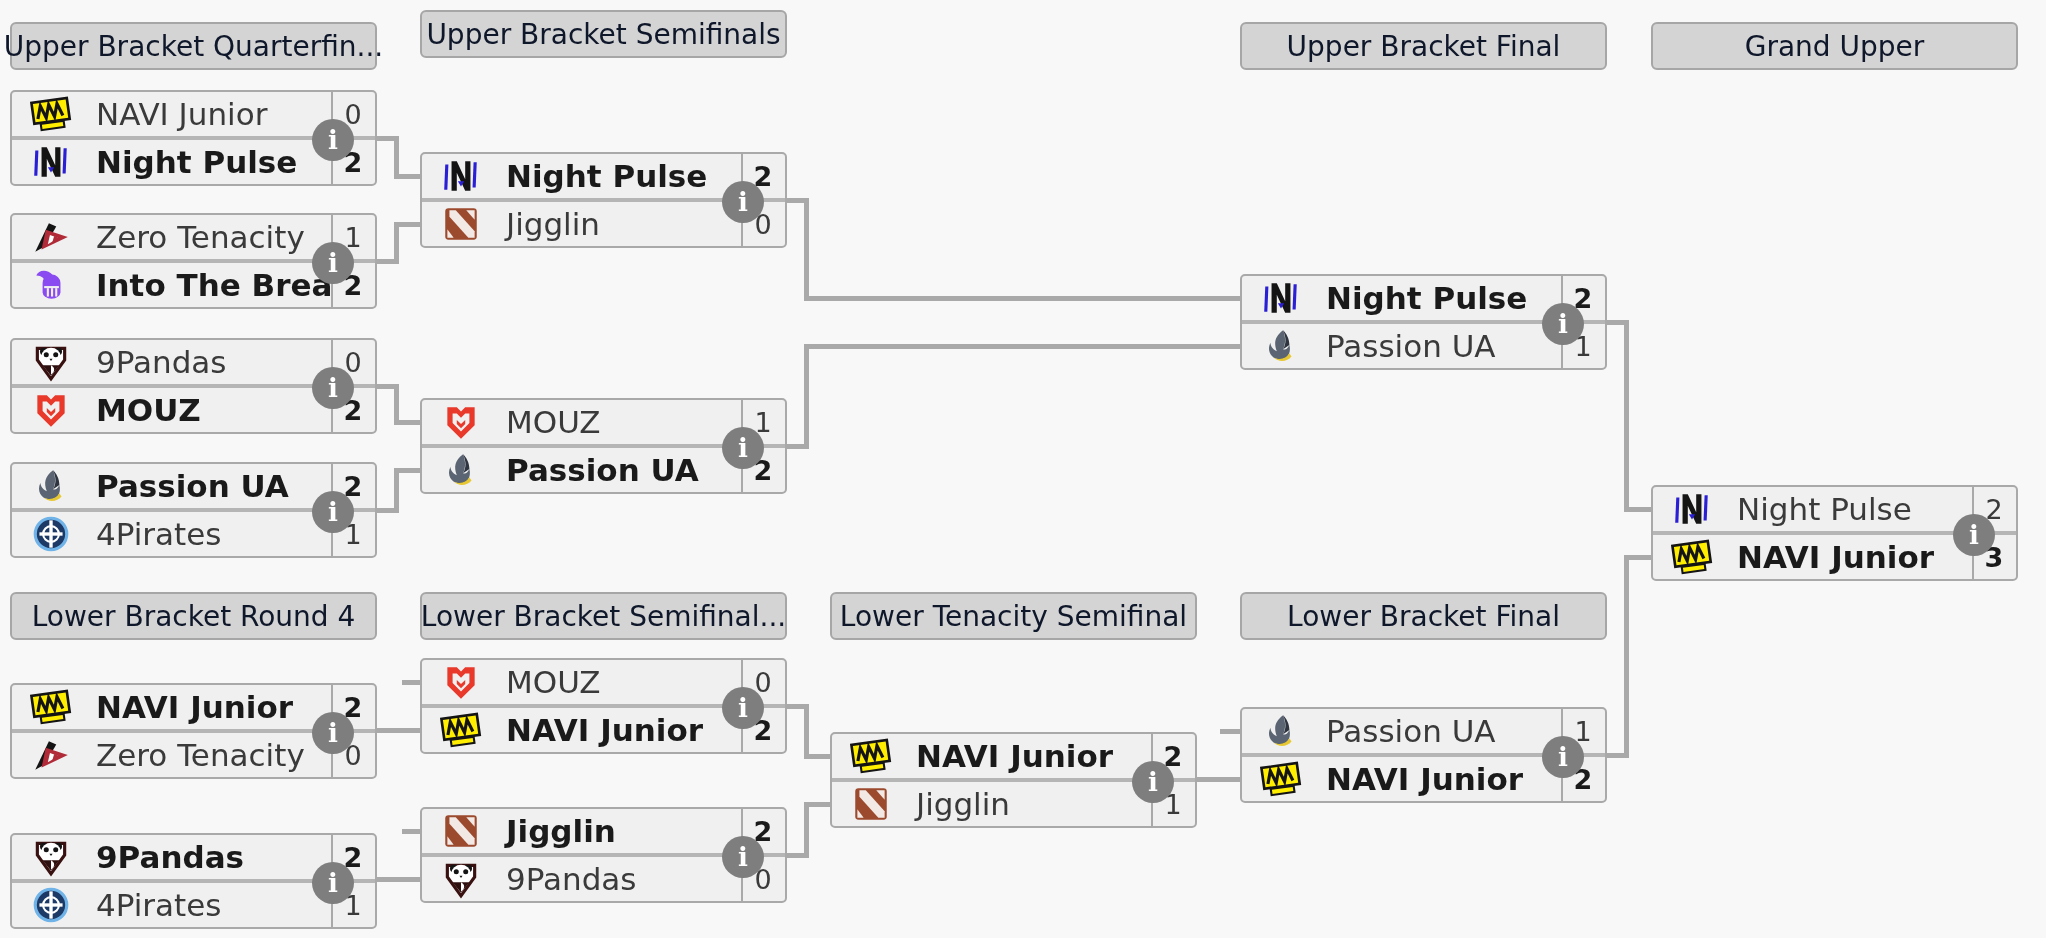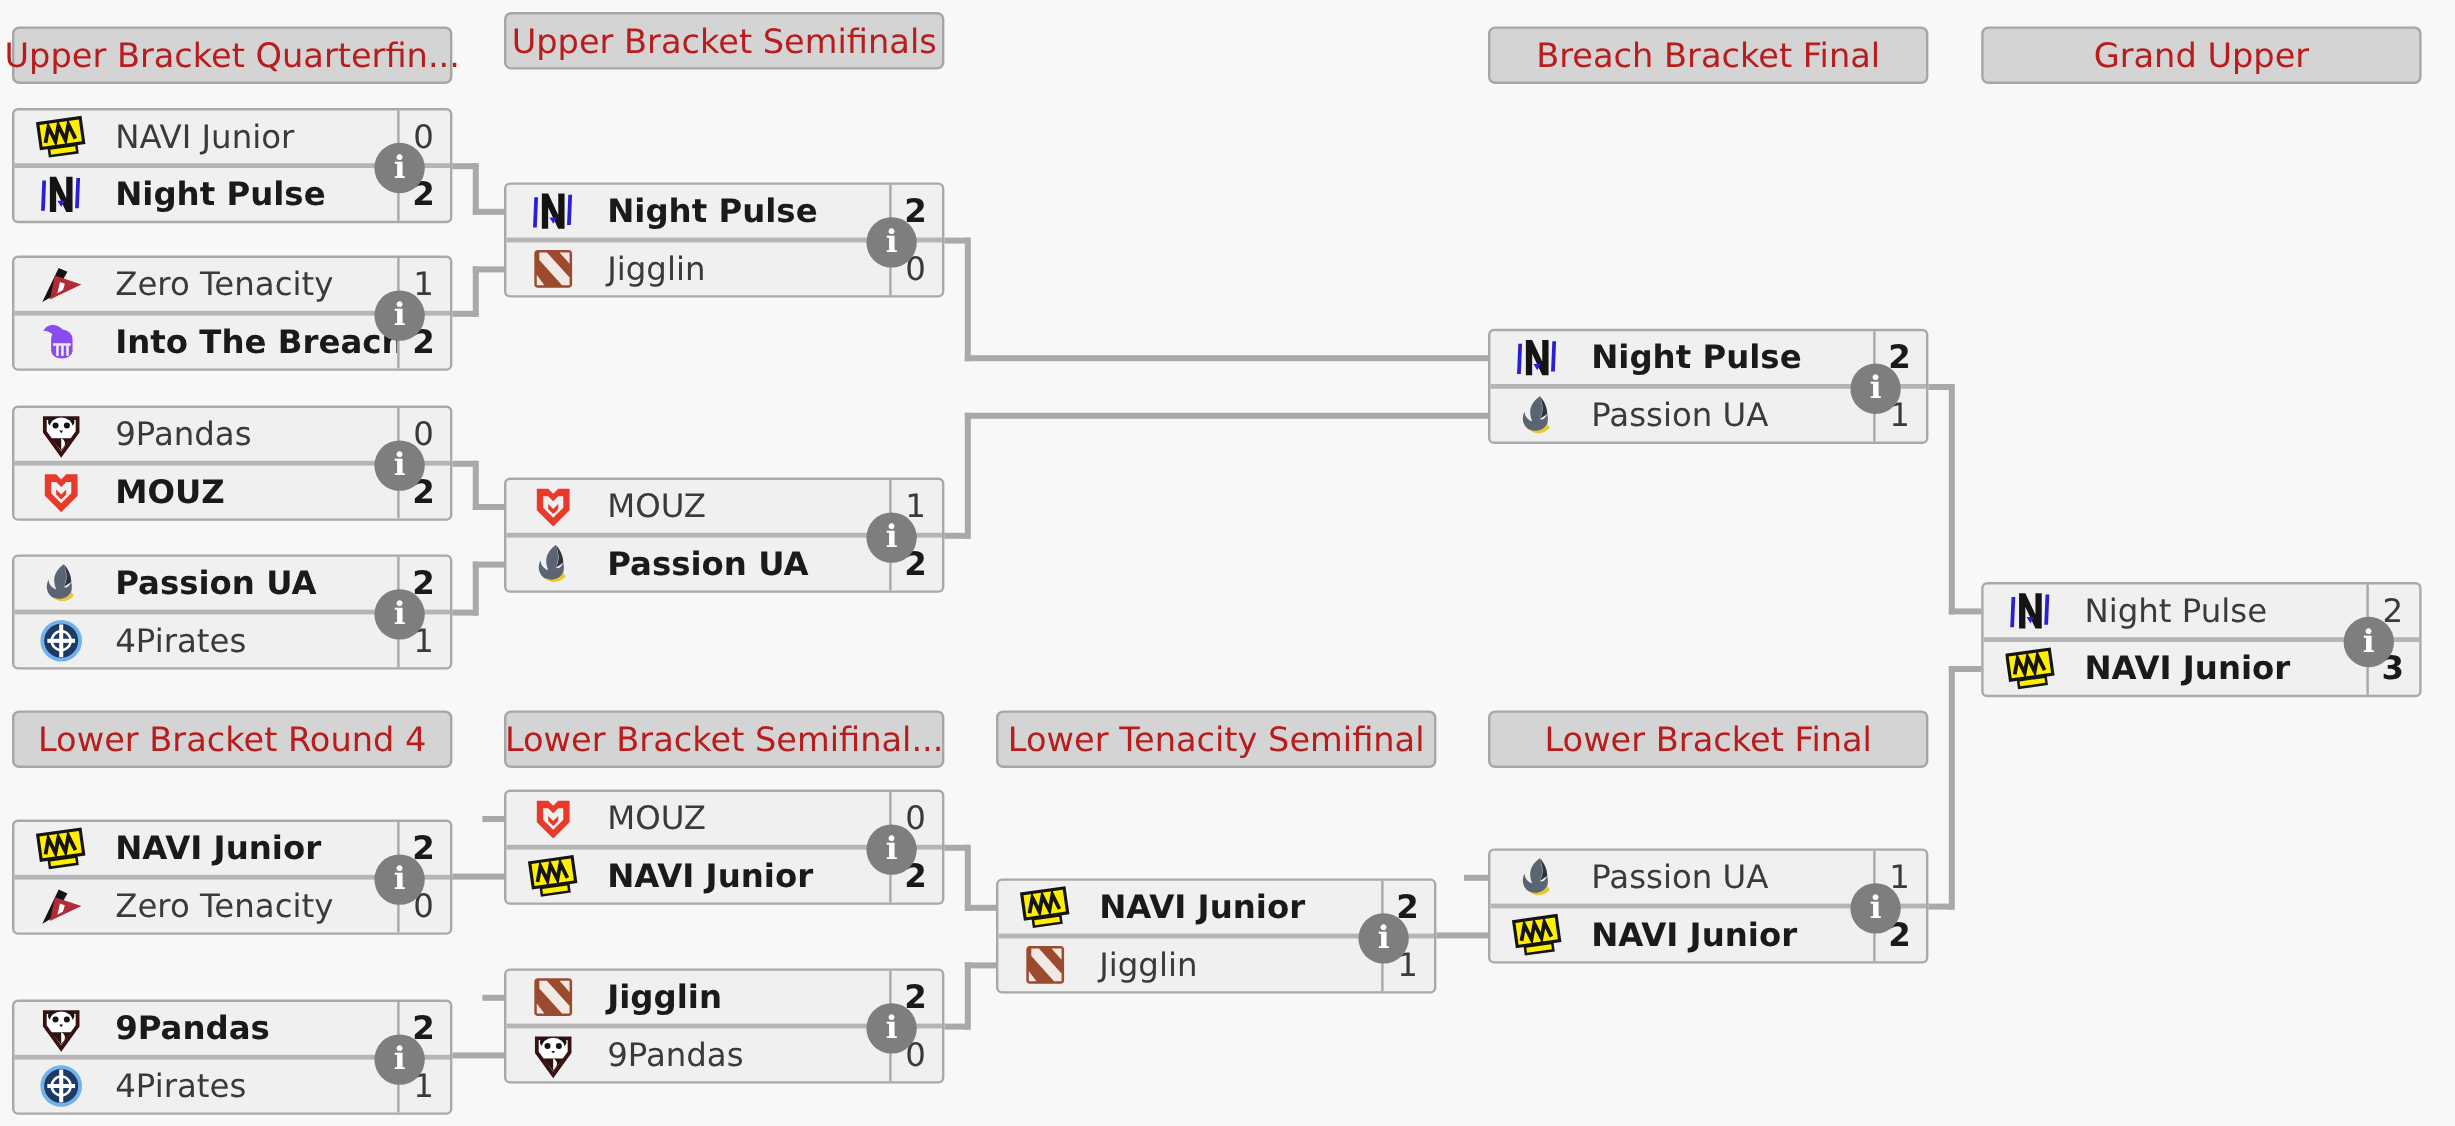--- a/index.html
+++ b/index.html
@@ -1,28 +1,28 @@
 <!DOCTYPE html>
 <html><head>
 <meta charset="utf-8">
 <style>
   html,body{margin:0;padding:0;background:#f8f8f9;}
   #bracket{position:relative;width:2046px;height:938px;overflow:hidden;
            font-family:"DejaVu Sans","Liberation Sans",sans-serif;background:#f8f8f9;}
   .hdr{position:absolute;width:367px;height:48px;background:#d4d4d4;border:2px solid #a6a6a6;
        border-radius:6px;box-sizing:border-box;display:flex;align-items:center;justify-content:center;
-       font-size:28px;color:#b91c1c;white-space:nowrap;}
+       font-size:28px;color:#0f172a;white-space:nowrap;}
   .match{position:absolute;width:367px;height:96px;background:#f0f0f0;border:2px solid #a9a9a9;
          border-radius:5px;box-sizing:border-box;}
   .trow{position:absolute;left:0;right:0;height:44px;display:flex;align-items:center;}
   .r1{top:0;}.r2{top:48px;}
   .mdiv{position:absolute;left:0;right:0;top:44px;height:4px;background:#b5b5b5;}
   .logo{flex:0 0 66px;display:flex;justify-content:center;align-items:center;padding-left:6px;}
   .logo svg{width:42px;height:42px;}
-  .tname{flex:1;font-size:27px;color:#3a3a3a;padding-left:12px;white-space:nowrap;overflow:hidden;}
+  .tname{flex:1;font-size:31px;color:#3a3a3a;padding-left:12px;white-space:nowrap;overflow:hidden;}
   .tscore{flex:0 0 44px;text-align:center;font-size:27px;color:#3a3a3a;}
   .winner .tname,.winner .tscore{font-weight:bold;color:#1a1a1a;}
   .vsep{position:absolute;top:0;bottom:0;left:319px;width:2px;background:#a9a9a9;}
   .info{position:absolute;left:300px;top:27px;width:42px;height:42px;border-radius:50%;background:#7e7e7e;
         color:#fff;display:flex;align-items:center;justify-content:center;font-size:26px;font-weight:bold;
         font-family:"DejaVu Serif","Liberation Serif",serif;z-index:3;cursor:pointer;}
   .cn{position:absolute;background:#a9a9a9;}
   #symbols{position:absolute;width:0;height:0;overflow:hidden;}
 </style>
 </head>
@@ -90,21 +90,21 @@
       <polygon points="25,7 33,7 33,16" fill="#f2e8e4"></polygon>
       <polygon points="7,25 13,33 7,33" fill="#f2e8e4"></polygon>
     </symbol>
   </defs>
 </svg>
 
 <div id="bracket">
 
   <div class="hdr" style="left:10px;top:22px">Upper Bracket Quarterfin...</div>
   <div class="hdr" style="left:420px;top:10px">Upper Bracket Semifinals</div>
-  <div class="hdr" style="left:1240px;top:22px">Breach Bracket Final</div>
+  <div class="hdr" style="left:1240px;top:22px">Upper Bracket Final</div>
   <div class="hdr" style="left:1651px;top:22px">Grand Upper</div>
   <div class="hdr" style="left:10px;top:592px">Lower Bracket Round 4</div>
   <div class="hdr" style="left:420px;top:592px">Lower Bracket Semifinal...</div>
   <div class="hdr" style="left:830px;top:592px">Lower Tenacity Semifinal</div>
   <div class="hdr" style="left:1240px;top:592px">Lower Bracket Final</div>
 
   <div class="cn" style="left:377px;top:136px;width:21px;height:5px"></div>
   <div class="cn" style="left:394px;top:136px;width:5px;height:43px"></div>
   <div class="cn" style="left:394px;top:174px;width:26px;height:5px"></div>
   <div class="cn" style="left:377px;top:259px;width:21px;height:5px"></div>

